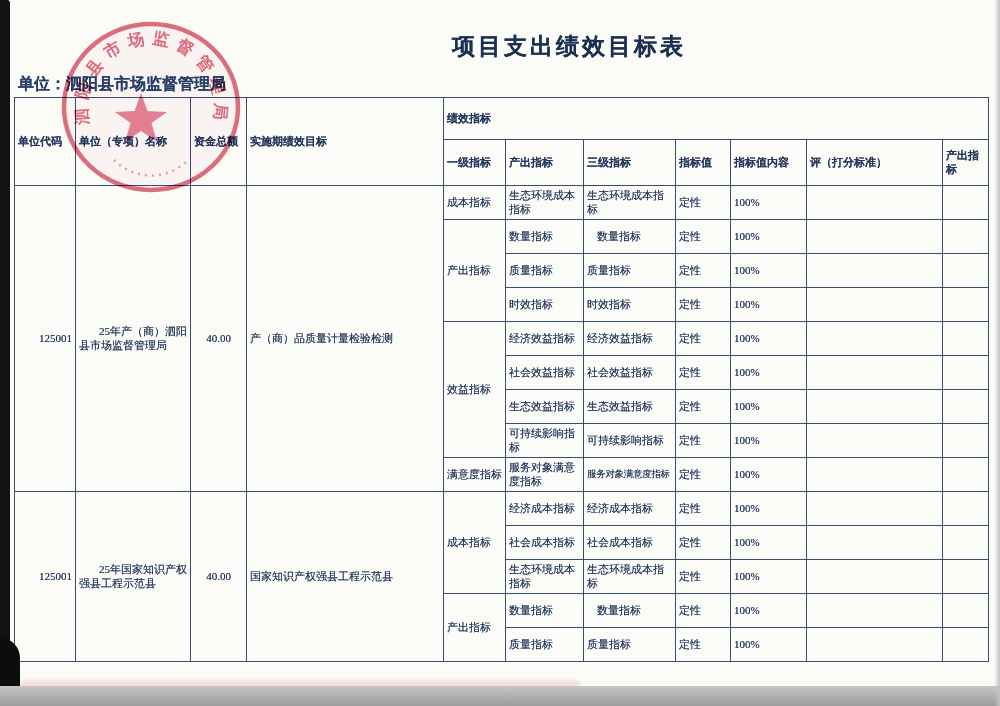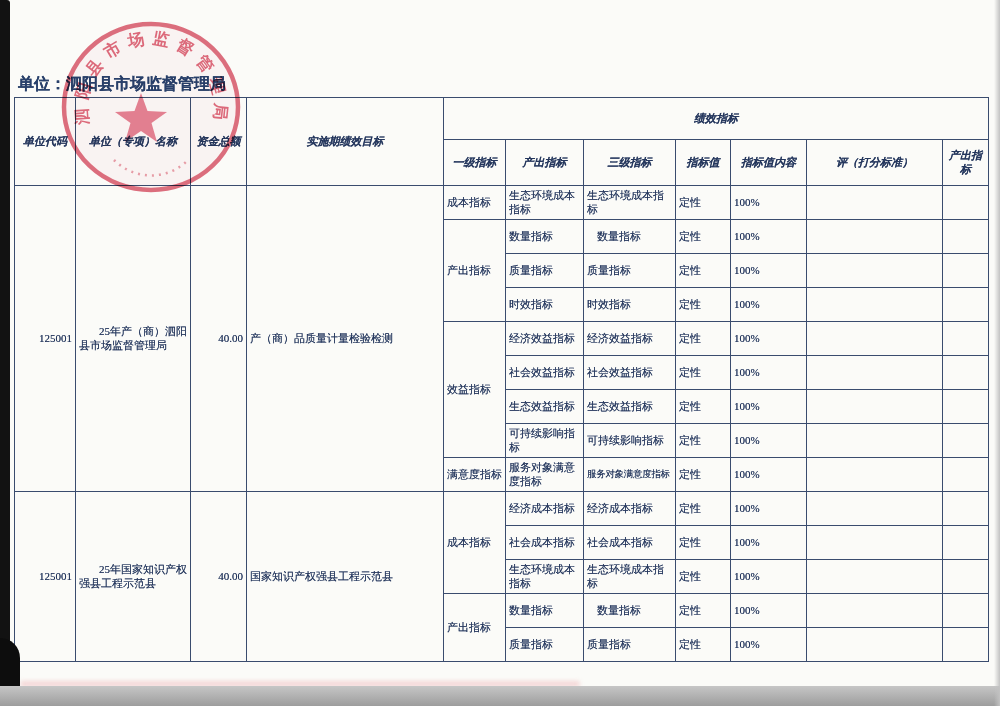--- a/index.html
+++ b/index.html
@@ -32,36 +32,37 @@
     position:absolute;left:14px;top:97px;width:974px;
     border-collapse:collapse;table-layout:fixed;
     font-size:11px;color:#24365c;
   }
   table.perf th,table.perf td{
     border:1.6px solid #3a4c6e;
     padding:1px 3px;vertical-align:middle;
     text-shadow:0 0 .5px rgba(40,60,100,.75);
     overflow:hidden;line-height:1.25;
   }
-  table.perf th{font-weight:700;text-align:center;font-style:italic;}
+  table.perf th{font-weight:700;text-align:left;}
   td.c{text-align:right;}
-  td.r{text-align:right;padding-right:4px;}
+  td.r{text-align:center;padding-right:4px;}
   td.name-cell div{text-indent:20px;}
   td.tight{font-size:9.5px;letter-spacing:-0.3px;}
   tr.hA{height:42px;} tr.hB{height:46px;} tr.d{height:34px;}
 
   
   .seal{position:absolute;left:56px;top:18px;width:190px;height:178px;
         mix-blend-mode:multiply;opacity:.92;filter:blur(.4px);pointer-events:none;}
 </style>
 </head>
 <body>
 
 <div id="canvas">
 
+  <div class="doc-title">项目支出绩效目标表</div>
   <div class="unit-line">单位：泗阳县市场监督管理局</div>
 
   <table class="perf">
     <colgroup>
       <col style="width:61px">
         <col style="width:115px">
         <col style="width:56px">
         <col style="width:197px">
       <col style="width:62px">
         <col style="width:78px">

